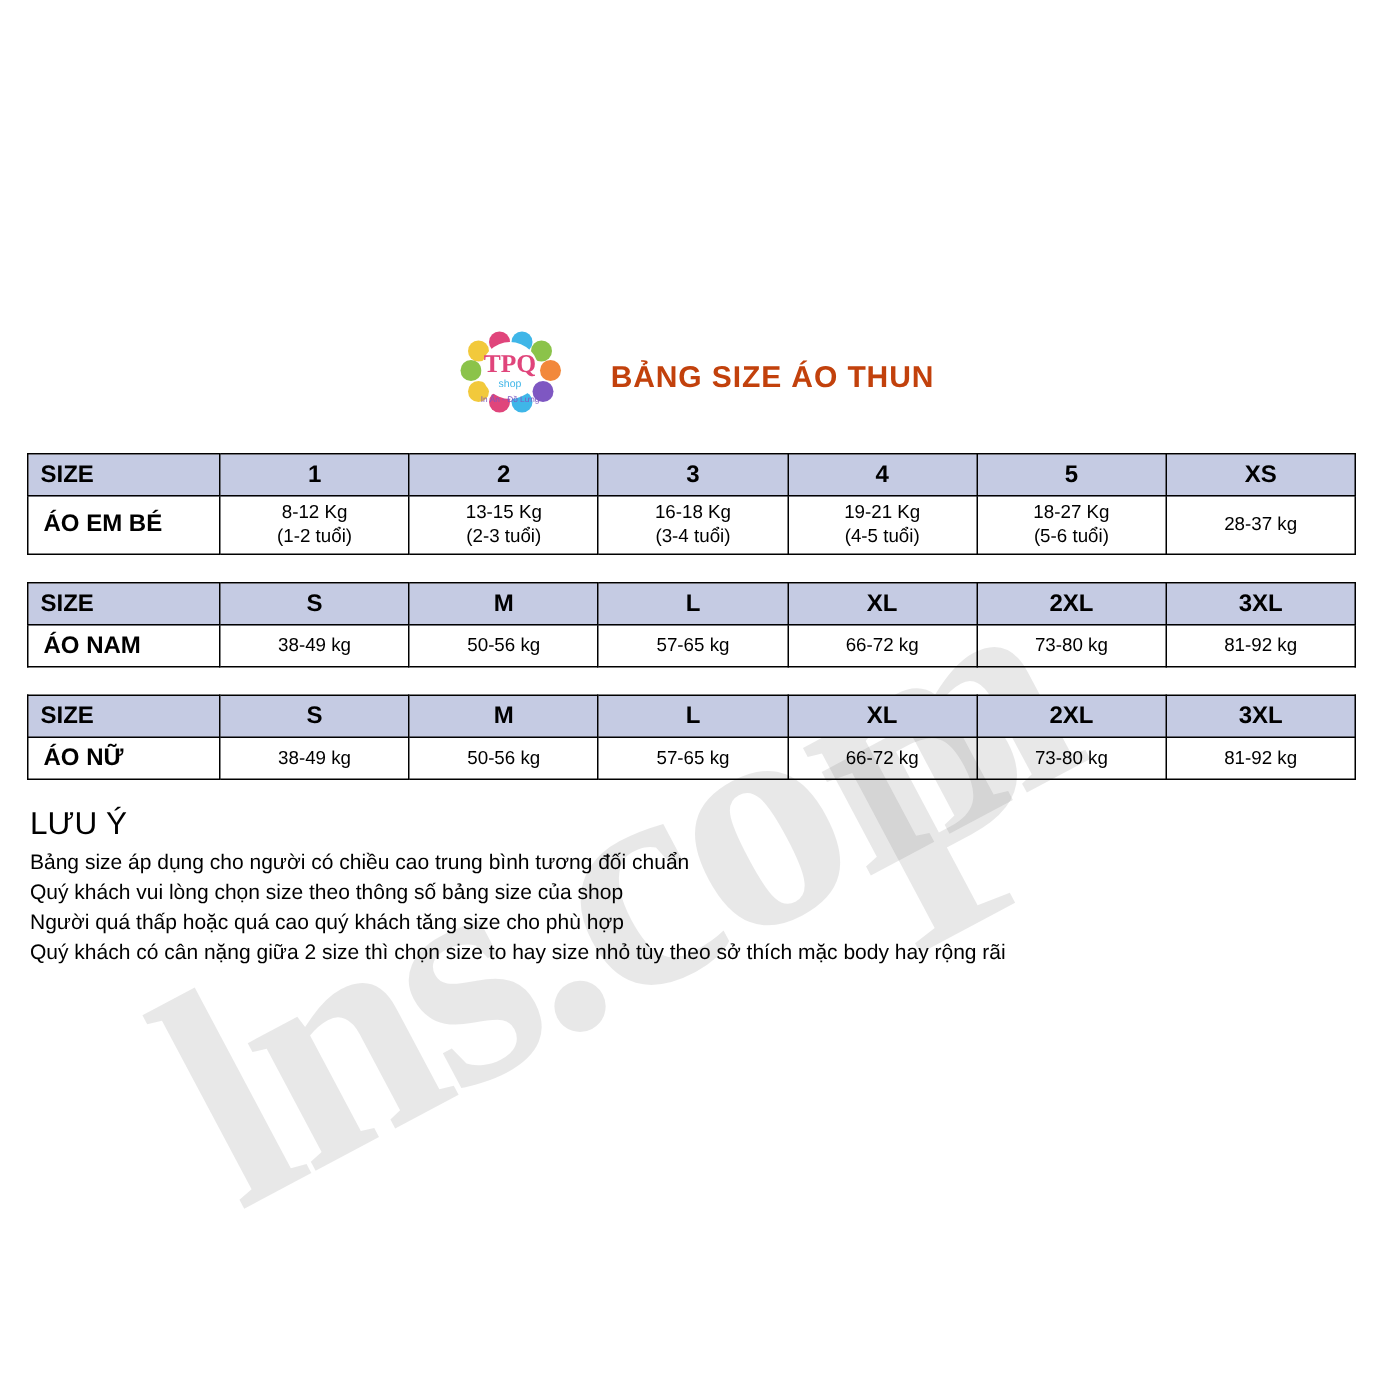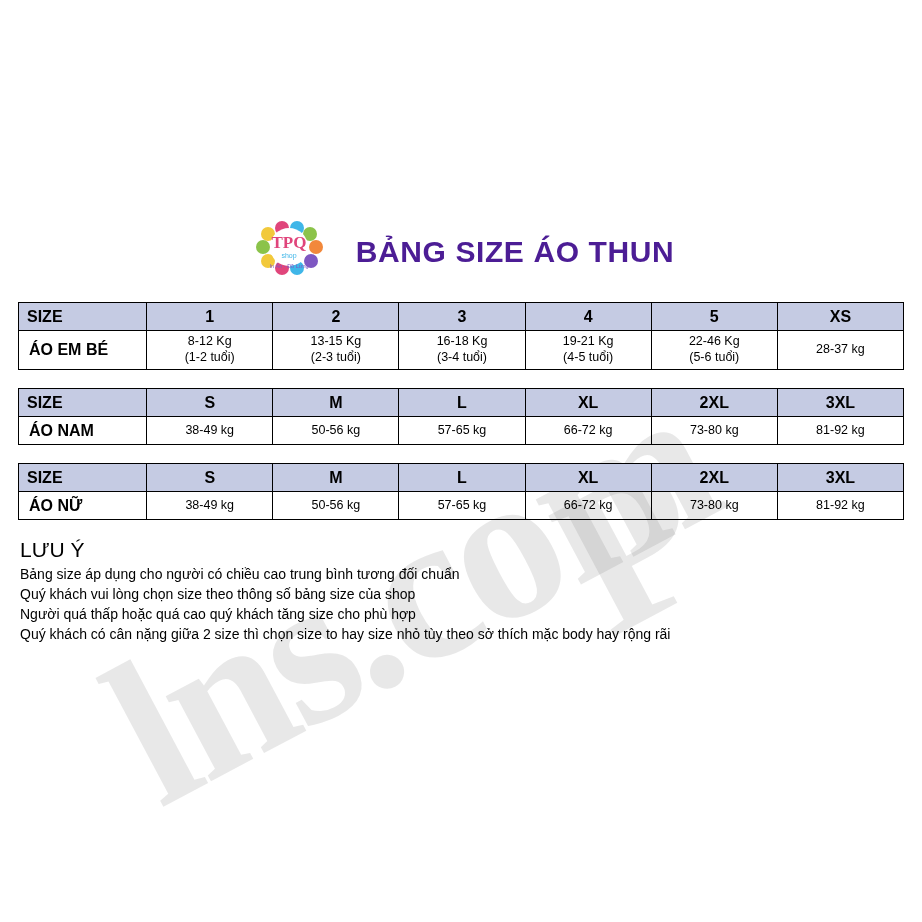--- a/index.html
+++ b/index.html
@@ -60,23 +60,23 @@
   }
   .logo {
     width: 88px;
     height: 68px;
     position: relative;
     flex: 0 0 auto;
   }
   .logo svg { display: block; }
 
   .doc-title {
-    font-size: 30px;
+    font-size: 20px;
     font-weight: 700;
-    color: #4c1d95;
+    color: #c2410c;
     letter-spacing: 0.6px;
     font-family: "Liberation Sans", sans-serif;
   }
 
   
   table.size-table {
     width: 886px;
     border-collapse: collapse;
     table-layout: fixed;
     margin: 0 0 18px 0;
@@ -208,21 +208,21 @@
           </td>
         <td>
             <span class="cell-sub">16-18 Kg</span>
             <span class="cell-sub">(3-4 tuổi)</span>
           </td>
         <td>
             <span class="cell-sub">19-21 Kg</span>
             <span class="cell-sub">(4-5 tuổi)</span>
           </td>
         <td>
-            <span class="cell-sub">22-46 Kg</span>
+            <span class="cell-sub">18-27 Kg</span>
             <span class="cell-sub">(5-6 tuổi)</span>
           </td>
         <td>
             <span class="cell-sub">28-37 kg</span>
           </td>
       </tr>
     </tbody>
   </table>
 
   <table class="size-table">

